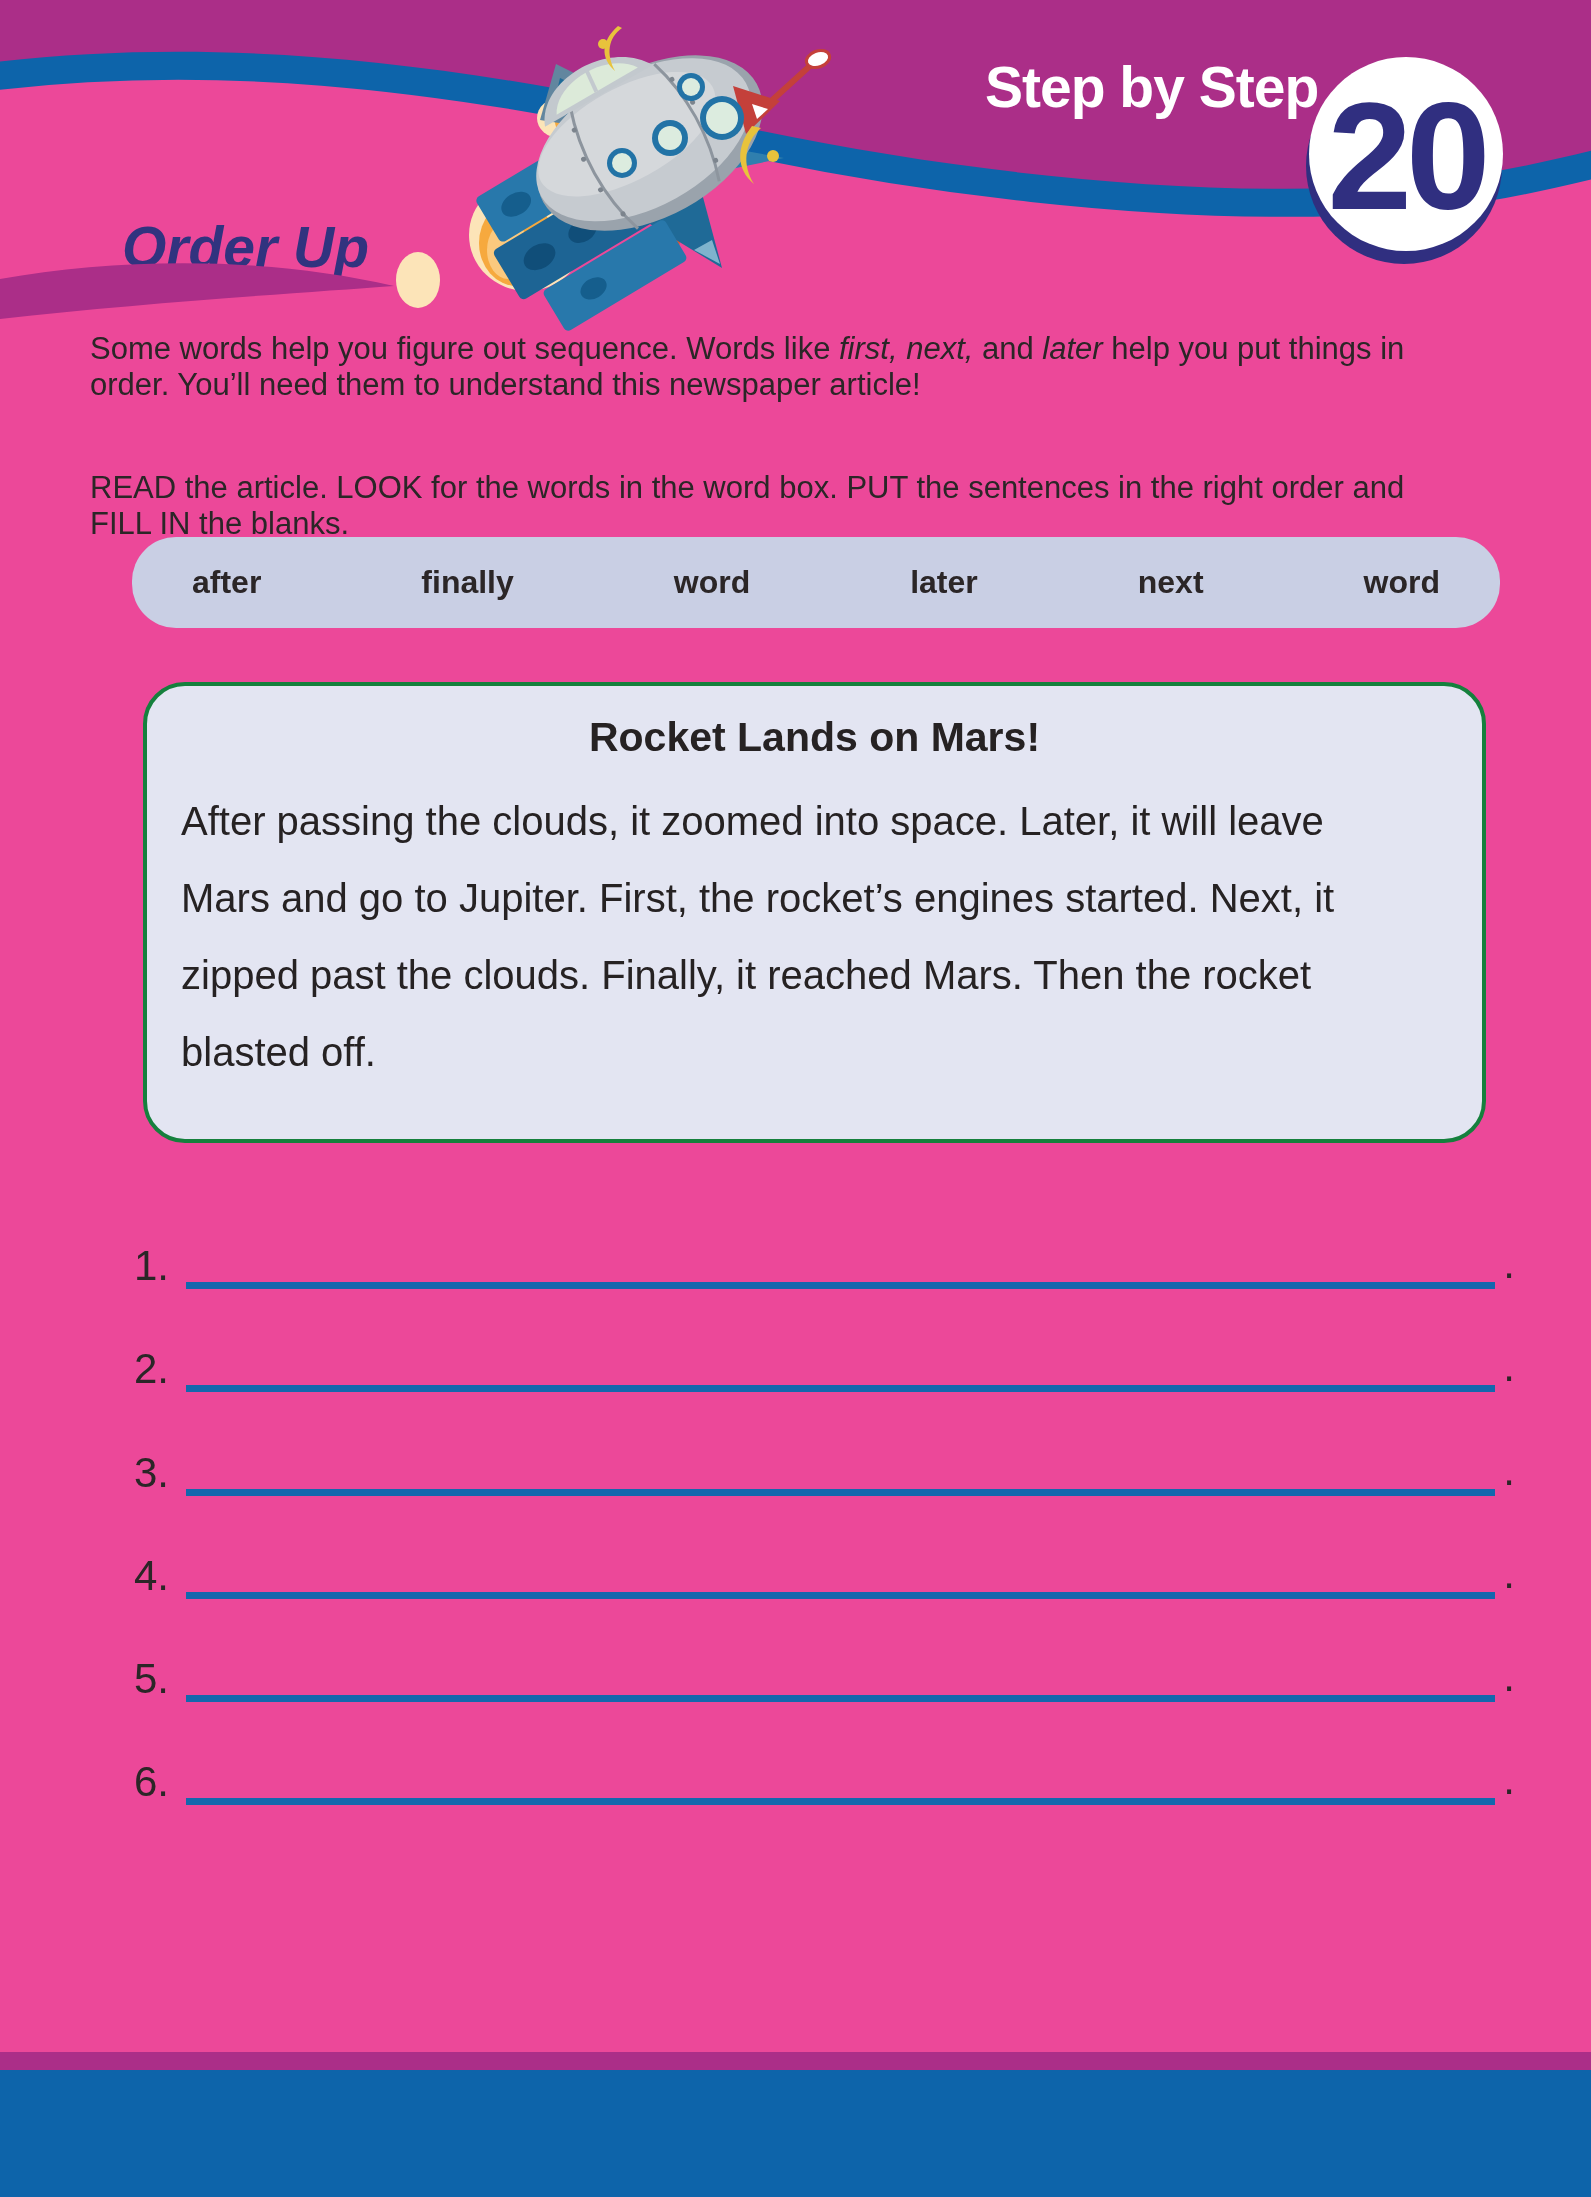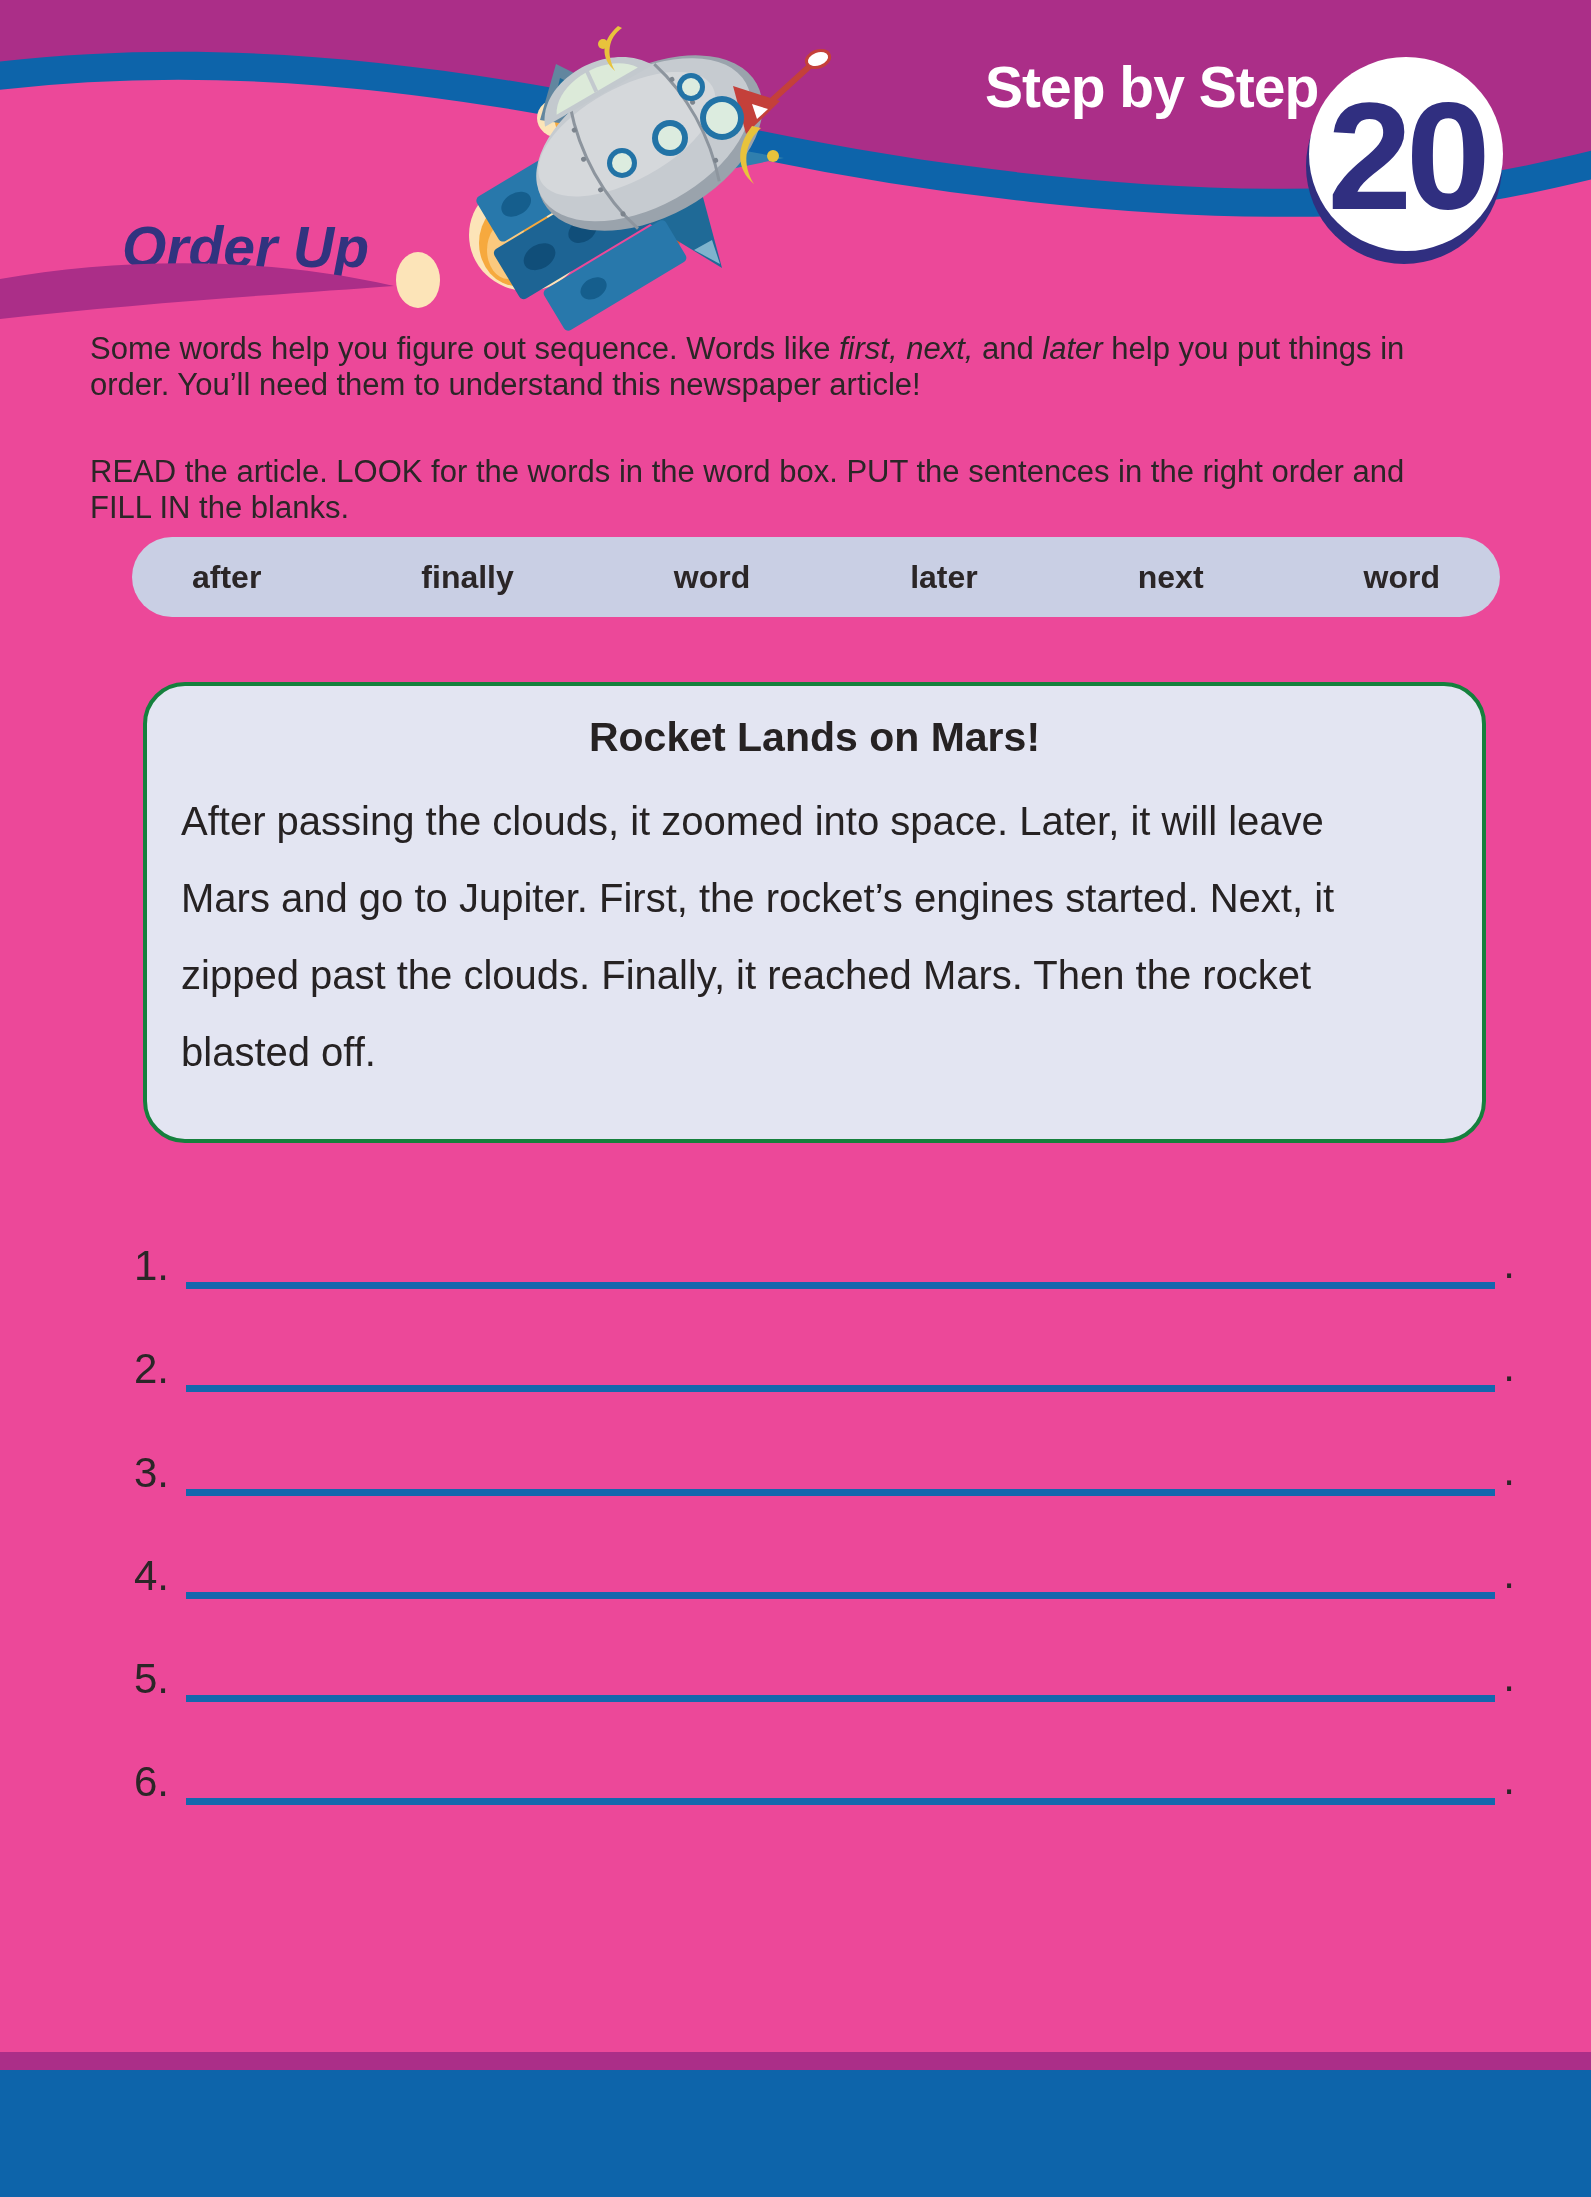--- a/index.html
+++ b/index.html
@@ -27,24 +27,24 @@
     font-size:57px;font-weight:bold;color:#31337f;
     white-space:nowrap;
     font-style:italic;
   }
   .title-swoosh{position:absolute;left:0;top:250px;}
   .para{
     position:absolute;left:90px;width:1330px;
     font-size:31px;line-height:36px;color:#2b2627;
   }
   .para-intro{top:300px;}
-  .para-directions{top:408px;margin-top:46px;}
+  .para-directions{top:424px;margin-top:46px;}
   .para .it{font-style:italic;}
   .word-box{
-    position:absolute;left:132px;top:537px;width:1368px;height:80px;
+    position:absolute;left:132px;top:537px;width:1368px;height:91px;
     background:#c9cfe4;border-radius:44px;
     display:flex;align-items:center;justify-content:space-between;
     padding:0 60px;box-sizing:border-box;
   }
   .word-box .word{font-size:32px;font-weight:bold;color:#2b2627;}
   .article-box{
     position:absolute;left:143px;top:682px;width:1343px;height:461px;
     background:#e3e5f2;border:4px solid #15803d;border-radius:42px;
     box-sizing:border-box;
   }

